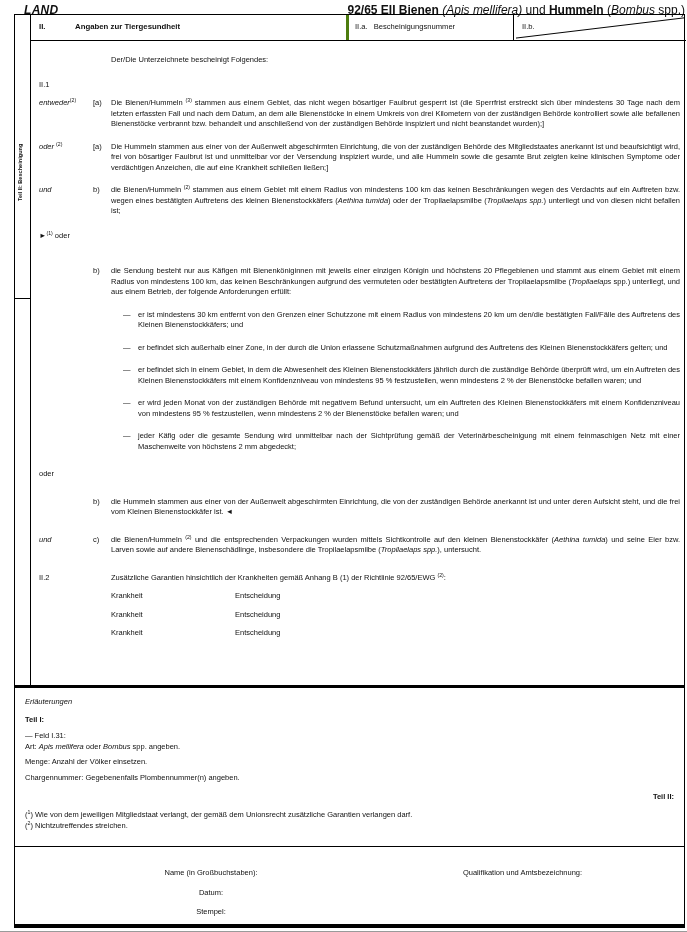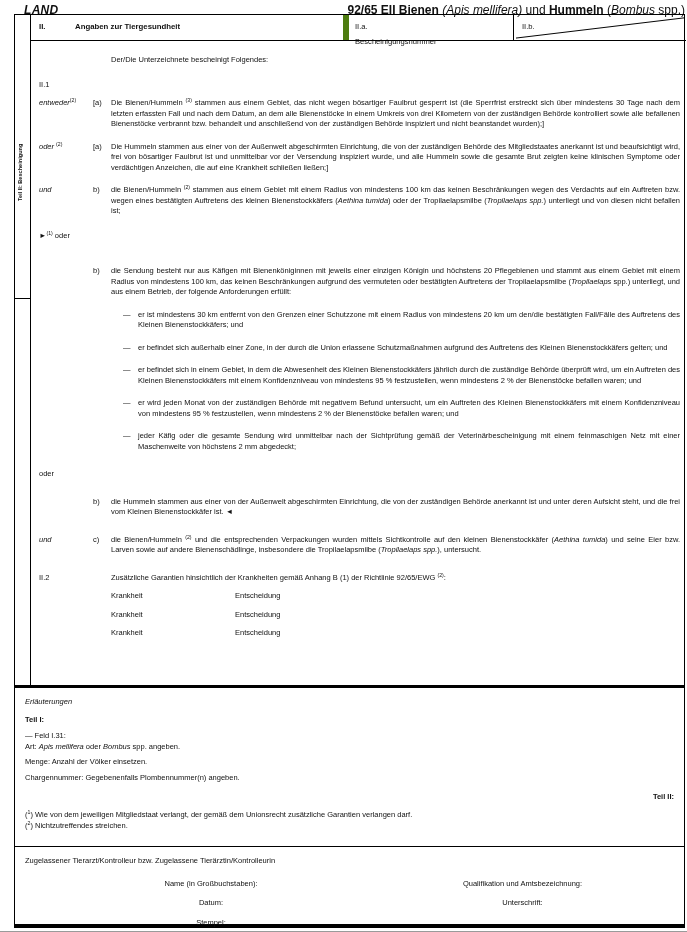--- a/index.html
+++ b/index.html
@@ -15,23 +15,23 @@
   .top-title { position:absolute; right:2px; top:3px; font-size:12px; white-space:nowrap; }
 
   .outer { position:absolute; left:14px; top:14px; width:671px; height:914px; border:1.2px solid #000; border-bottom:4px solid #000; }
 
   .strip { position:absolute; left:0; top:0; width:16px; height:670px; border-right:1px solid #000; }
   .strip-div { position:absolute; left:0; top:283px; width:100%; border-top:1px solid #000; }
   .strip-label { position:absolute; left:2px; top:66px; width:12px; height:182px; font-size:5.6px; font-weight:bold;
                  writing-mode:vertical-rl; transform:rotate(180deg); text-align:center; white-space:nowrap; }
 
   .hdr { position:absolute; left:16px; top:0; width:655px; height:26px; border-bottom:1px solid #000; display:flex; }
-  .hdr-c1 { width:318px; border-right:6px solid #4d7c0f; display:flex; padding:7px 0 0 8px; font-weight:bold; font-size:7.8px; }
+  .hdr-c1 { width:318px; border-right:3px solid #4d7c0f; display:flex; padding:7px 0 0 8px; font-weight:bold; font-size:7.8px; }
   .hdr-c1 .no { width:36px; flex:none; }
-  .hdr-c2 { width:165px; border-right:1px solid #000; display:flex; gap:6px; padding:7px 0 0 6px; font-size:7.6px;flex-direction:column; }
+  .hdr-c2 { width:165px; border-right:1px solid #000; display:flex; gap:6px; padding:7px 0 0 6px; font-size:7.6px; }
   .hdr-c3 { flex:1; position:relative; padding:7px 0 0 8px; font-size:7.6px; }
   .hdr-c3 svg { position:absolute; left:0; top:0; width:100%; height:100%; }
 
   .content { position:absolute; left:16px; top:26px; width:655px; height:644px; font-size:7.5px; line-height:10.5px; overflow:hidden; }
   .row { display:flex; }
   .row-label { flex:none; width:62px; padding-left:8px; white-space:nowrap; }
   .row-num { flex:none; width:18px; }
   .row-body { flex:1; text-align:justify; padding-right:6px; }
   .row.dash .row-num { margin-left:30px; width:15px; }
   .kv-k { display:inline-block; width:124px; }
@@ -194,29 +194,27 @@
           <div><span>Menge: Anzahl der Völker einsetzen.</span></div>
           <div><span>Chargennummer: Gegebenenfalls Plombennummer(n) angeben.</span></div>
         </div>
       </div>
       <div class="ex-h2">Teil II:</div>
       <div class="fn-first"><span>(</span><sup>1</sup><span>) Wie von dem jeweiligen Mitgliedstaat verlangt, der gemäß dem Unionsrecht zusätzliche Garantien verlangen darf.</span></div>
       <div class="fn"><span>(</span><sup>2</sup><span>) Nichtzutreffendes streichen.</span></div>
     </div>
 
     <div class="sign">
-      <div>Zugelassener Tierarzt/Kontrolleur bzw. Zugelassene Tierärztin/Kontrolleurin</div>
       <div class="sig-grid">
         <div class="sig-row">
           <div class="sig-left">Name (in Großbuchstaben):</div>
           <div class="sig-right">Qualifikation und Amtsbezeichnung:</div>
         </div>
         <div class="sig-row">
           <div class="sig-left">Datum:</div>
-          <div class="sig-right">Unterschrift:</div>
         </div>
         <div class="sig-row">
           <div class="sig-left">Stempel:</div>
           <div class="sig-right"></div>
         </div>
       </div>
     </div>
 
   </div>
 </div>

